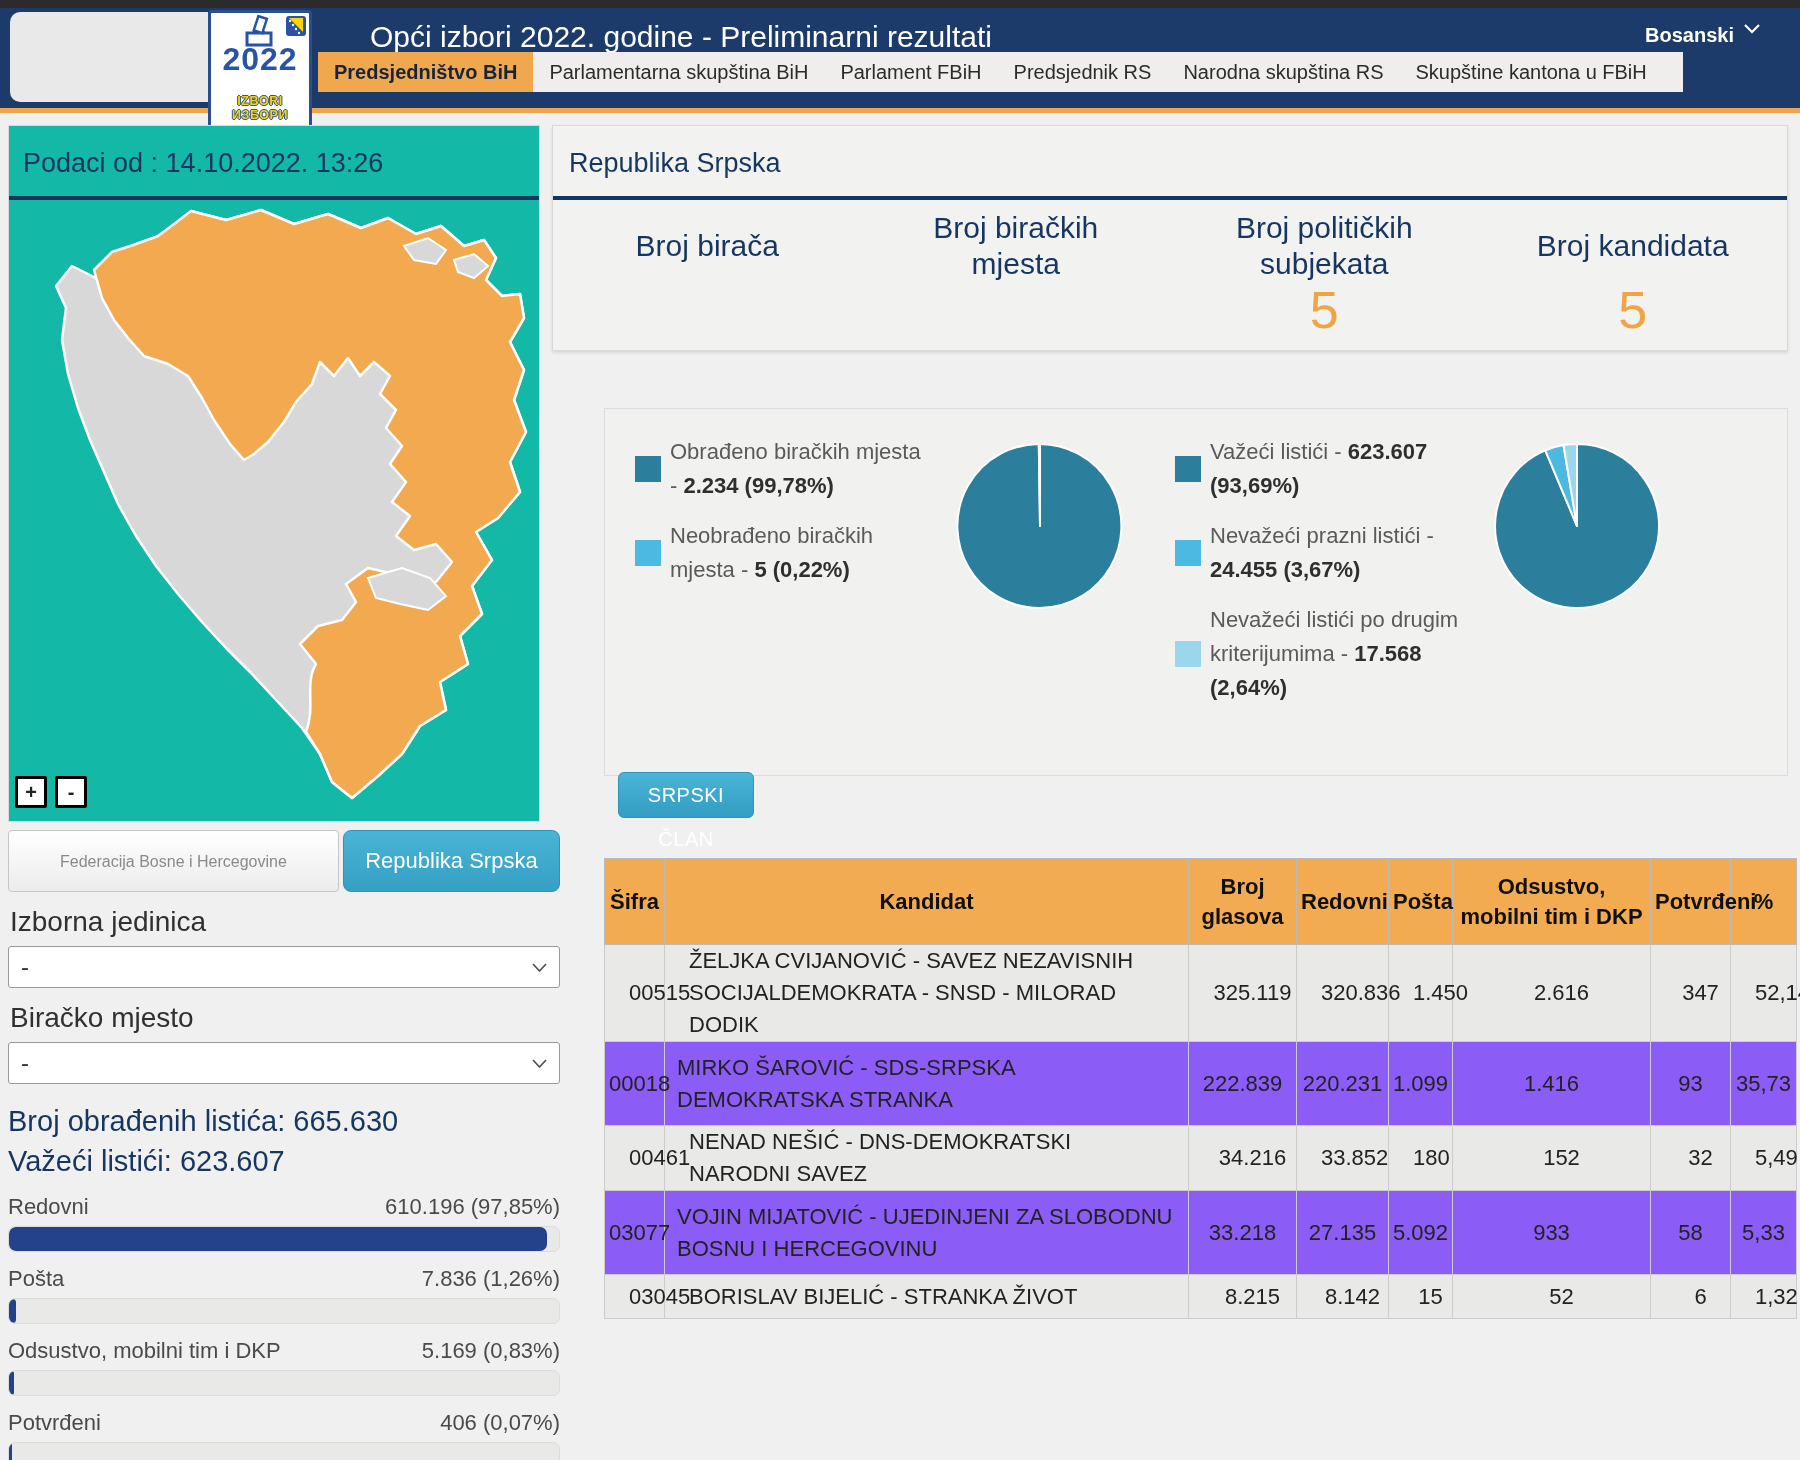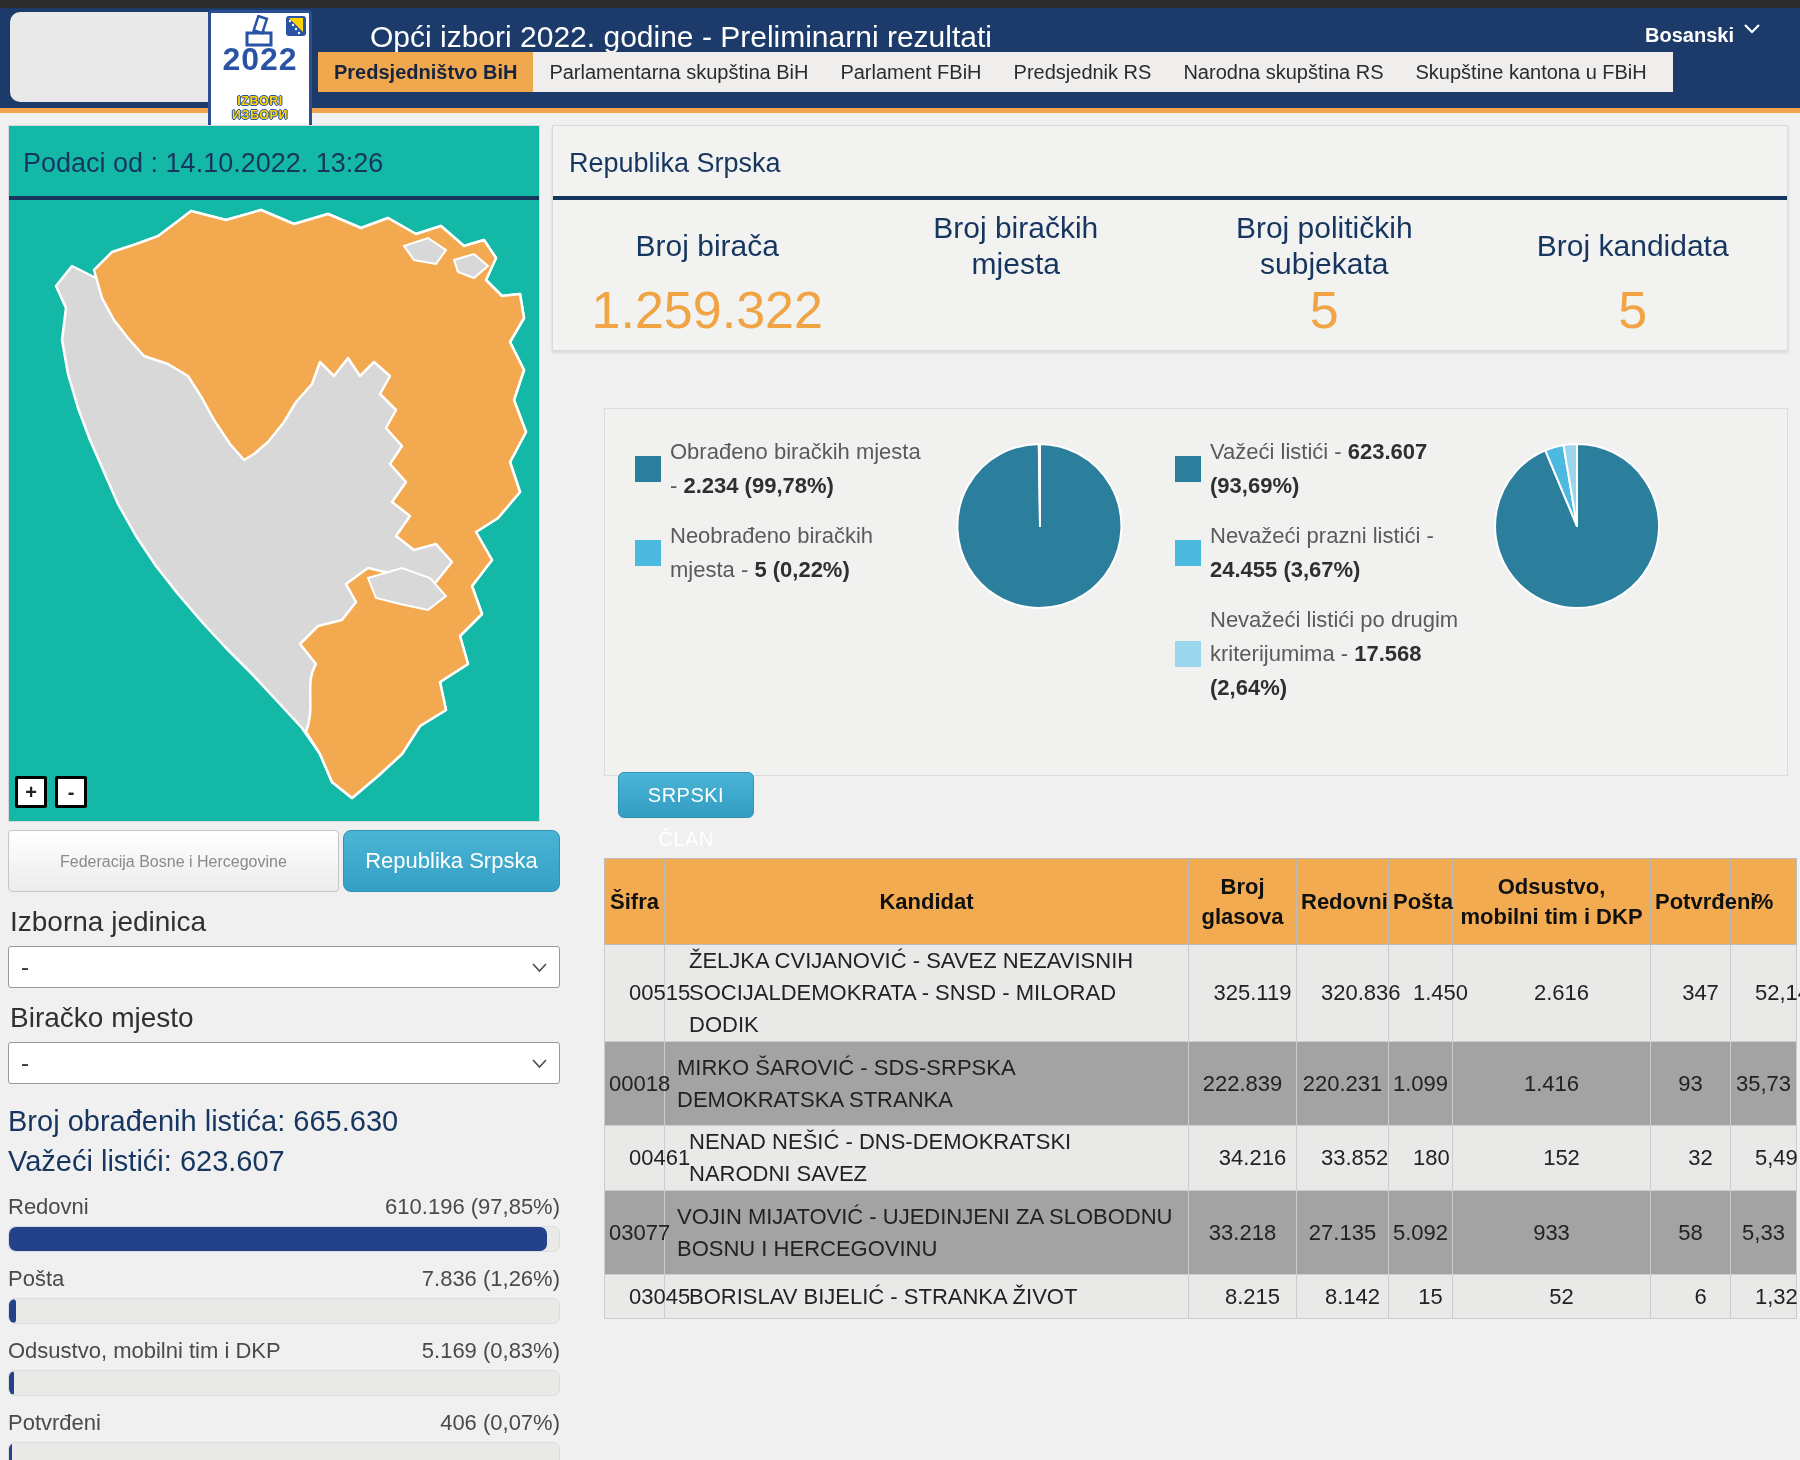--- a/index.html
+++ b/index.html
@@ -22,21 +22,21 @@
                font-size:32px; font-weight:900; letter-spacing:1px; color:#2953a4; }
   .logo-sub { position:absolute; left:0; bottom:4px; width:100%; text-align:center;
               font-size:12.5px; font-weight:900; color:#ffd400; letter-spacing:0.5px;
               text-shadow:-1px 0 #2953a4, 1px 0 #2953a4, 0 -1px #2953a4, 0 1px #2953a4; }
   .logo-hand { position:absolute; left:26px; top:2px; }
   .logo-flag { position:absolute; right:3px; top:3px; }
   .app-title { position:absolute; left:370px; top:12px; color:#ffffff; font-size:30px; }
   .lang { position:absolute; right:40px; top:16px; color:#fff; font-size:20px; font-weight:bold;
           display:flex; gap:10px; cursor:pointer; }
   .nav-strip { position:absolute; left:318px; top:44px; height:40px; background:#efeeec;
-               display:flex; align-items:stretch; padding-right:10px; }
+               display:flex; align-items:stretch; padding-right:20px; }
   .nav-tab { line-height:40px; padding:0 16px; font-size:20px; color:#2b2b2b; white-space:nowrap; cursor:pointer; }
   .nav-tab.active { background:#f0a84e; color:#16243f; font-weight:bold; }
 
   
   .left-panel { position:absolute; left:8px; top:125px; width:532px; height:697px;
                 background:#14b8a6; border:1px solid #d9d9d9; }
   .podaci { height:74px; line-height:74px; padding-left:14px; font-size:27px; color:#17365f;
             border-bottom:4px solid #17365f; }
   .map-wrap { position:relative; height:610px; }
   .map-wrap svg { position:absolute; left:0; top:6px; }
@@ -84,21 +84,21 @@
   .legend-text { font-size:22px; color:#5a5a5a; line-height:34px; }
   .legend-text b { color:#2f2f2f; }
   .pie { width:170px; height:170px; margin:6px 0 0 30px; flex-shrink:0; }
   .pie-2 { margin-left:12px; }
 
   .srpski-btn { position:absolute; left:618px; top:772px; width:136px; height:46px;
                 background:linear-gradient(#4ab5d6,#339dc2); border:1px solid #2e93b6; border-radius:6px;
                 color:#fff; font-size:20px; letter-spacing:0.5px; text-align:center; line-height:44px; cursor:pointer; }
 
   .results-table { position:absolute; left:604px; top:858px; width:1192px;
-                   border-collapse:collapse; background:#a3a3a3; font-size:22px; color:#222;
+                   border-collapse:collapse; background:#8b5cf6; font-size:22px; color:#222;
                    table-layout:fixed; }
   .results-table th { background:#f3ab51; color:#101010; font-weight:bold; height:86px;
                       border:1px solid #bbb; line-height:30px; padding:0 4px; text-align:center; }
   .results-table td { border:1px solid #ccc; text-align:center; vertical-align:middle;
                       line-height:32px; padding:0 4px; }
   .results-table td.cand { text-align:left; padding:0 12px; }
   .results-table tr.h-tall td { height:84px; }
   .results-table tr.h-short td { height:44px; }
   .results-table tr.alt td { background:#e9e9e8;padding-left:24px; }
 </style>
@@ -241,21 +241,20 @@
         </div>
     </div>
   </div>
 </div>
 
 <div class="rs-panel">
   <div class="rs-title">Republika Srpska</div>
   <div class="stats">
     <div class="stat-col">
       <div class="stat-label">Broj birača</div>
-      <div class="stat-value">1.259.322</div>
     </div>
     <div class="stat-col">
       <div class="stat-label">Broj biračkih mjesta</div>
     </div>
     <div class="stat-col">
       <div class="stat-label">Broj političkih subjekata</div>
       <div class="stat-value">5</div>
     </div>
     <div class="stat-col">
       <div class="stat-label">Broj kandidata</div>

